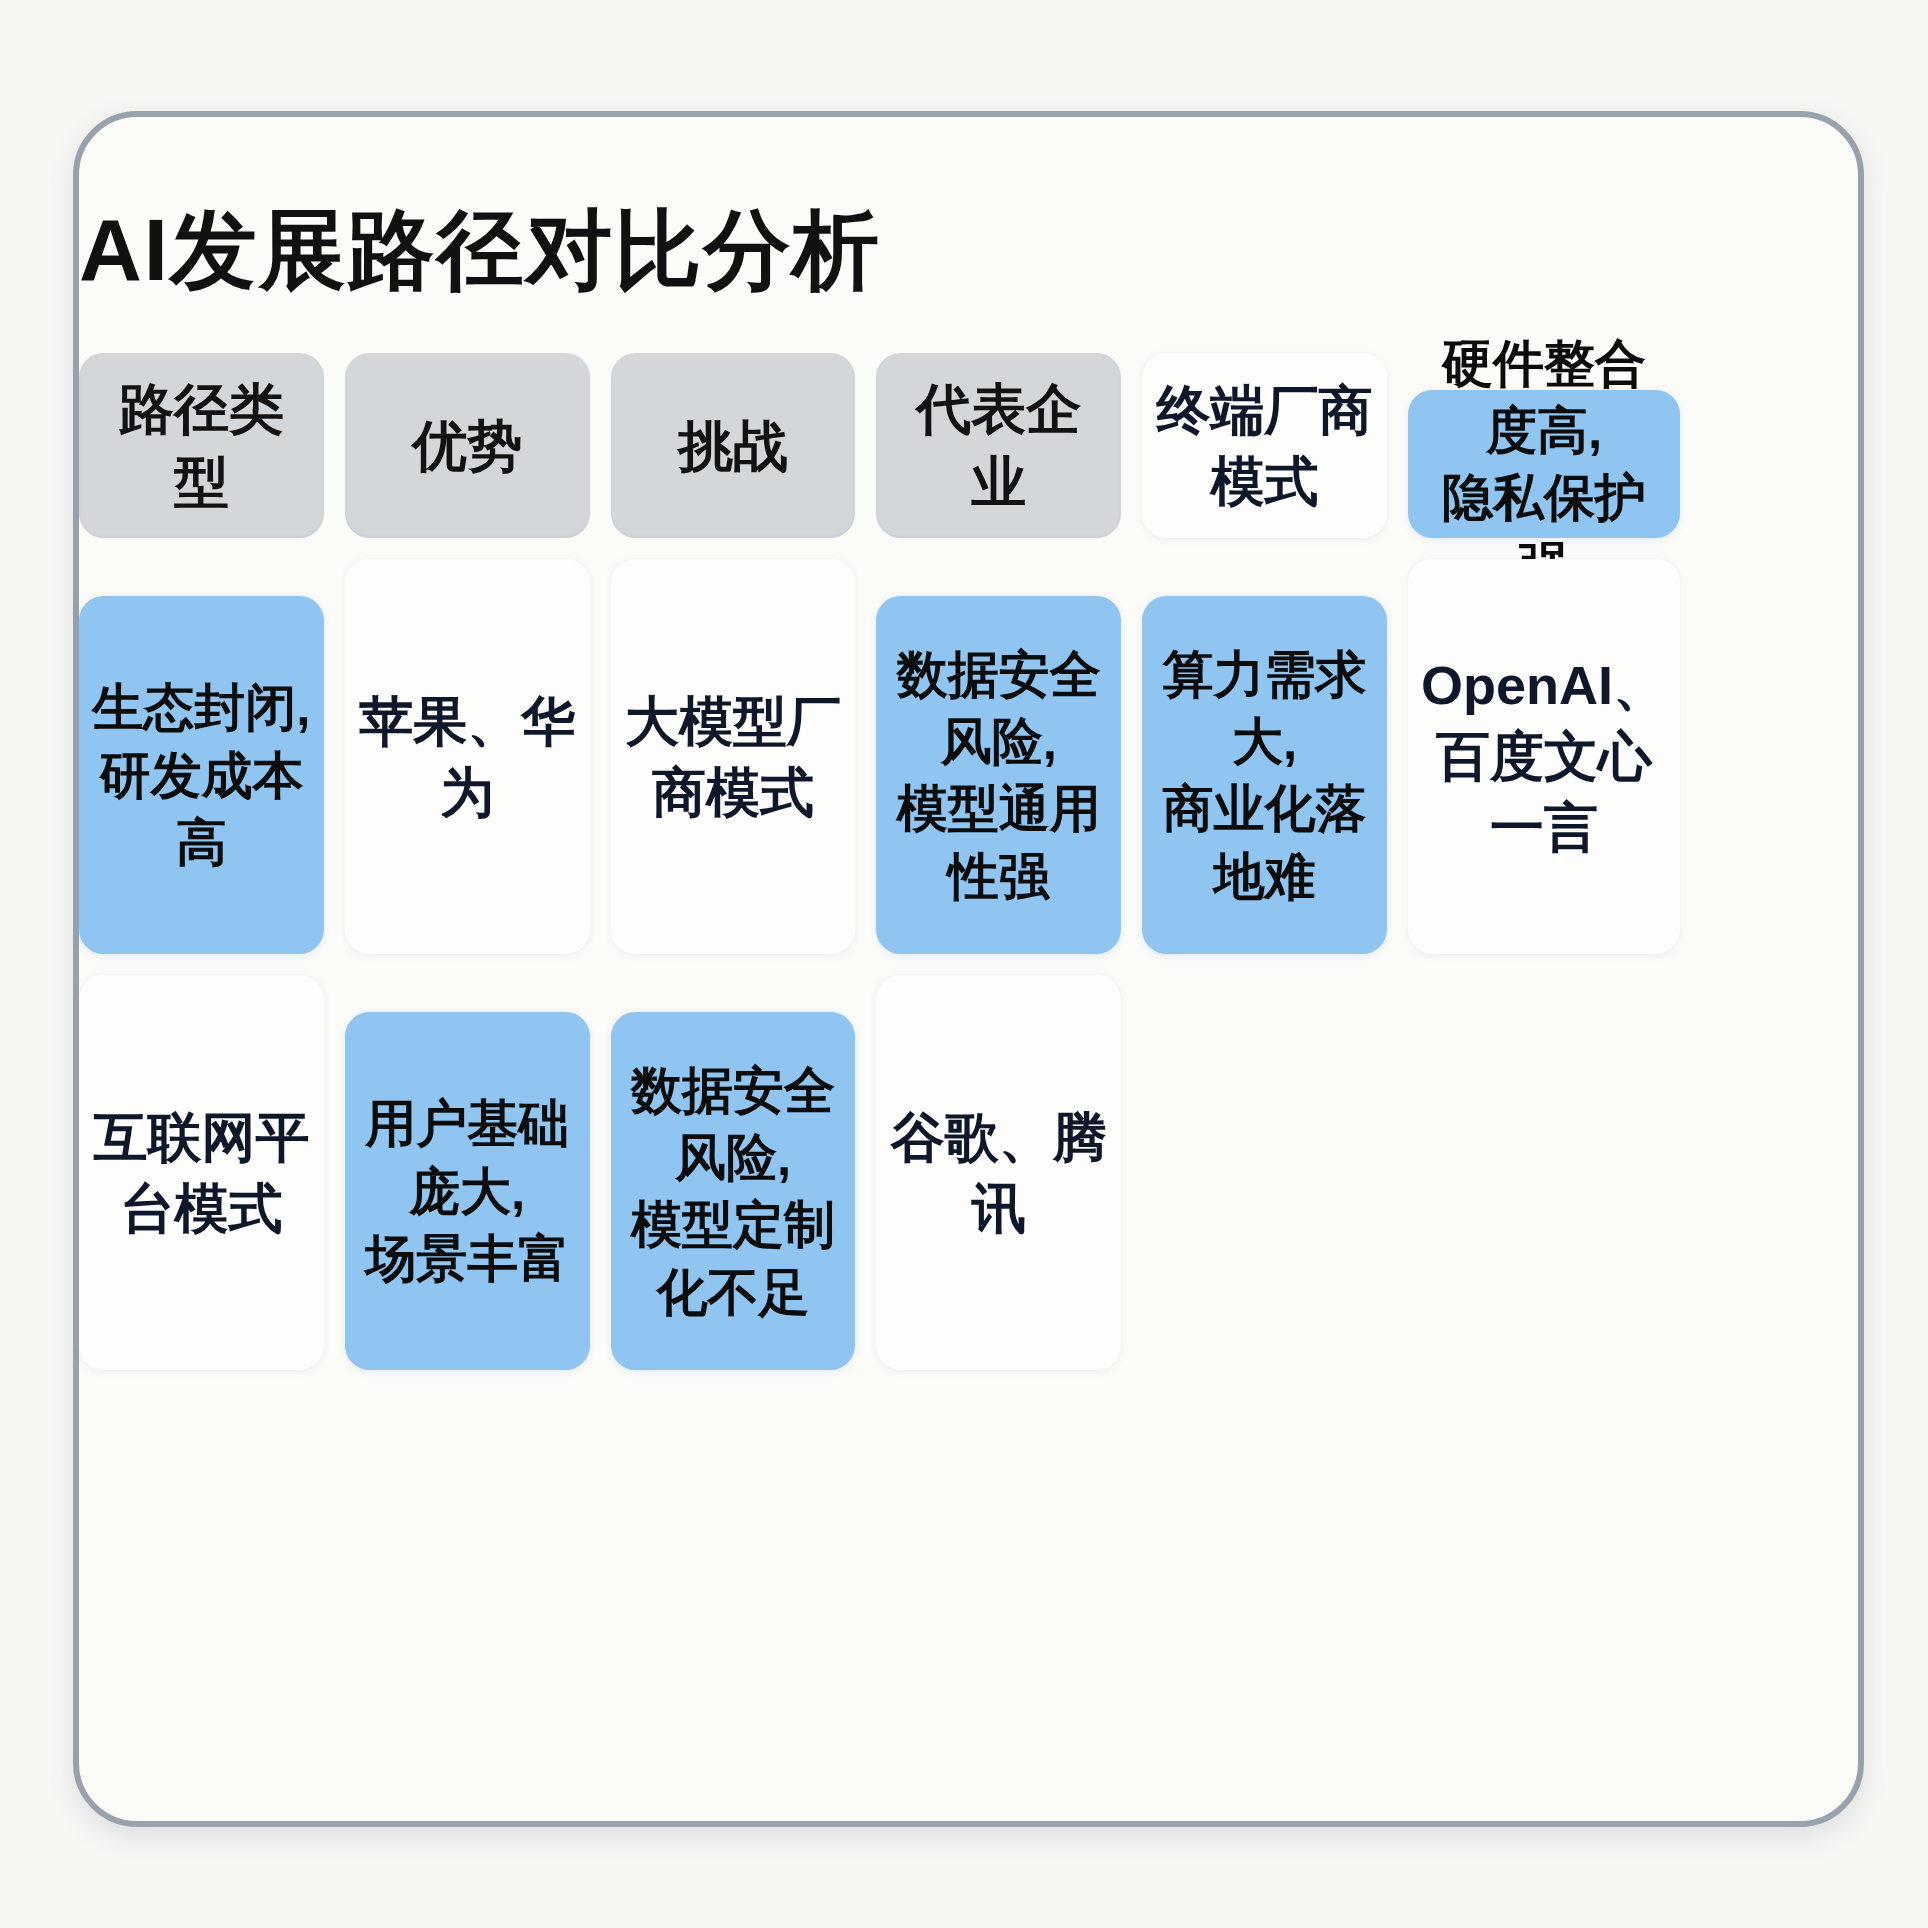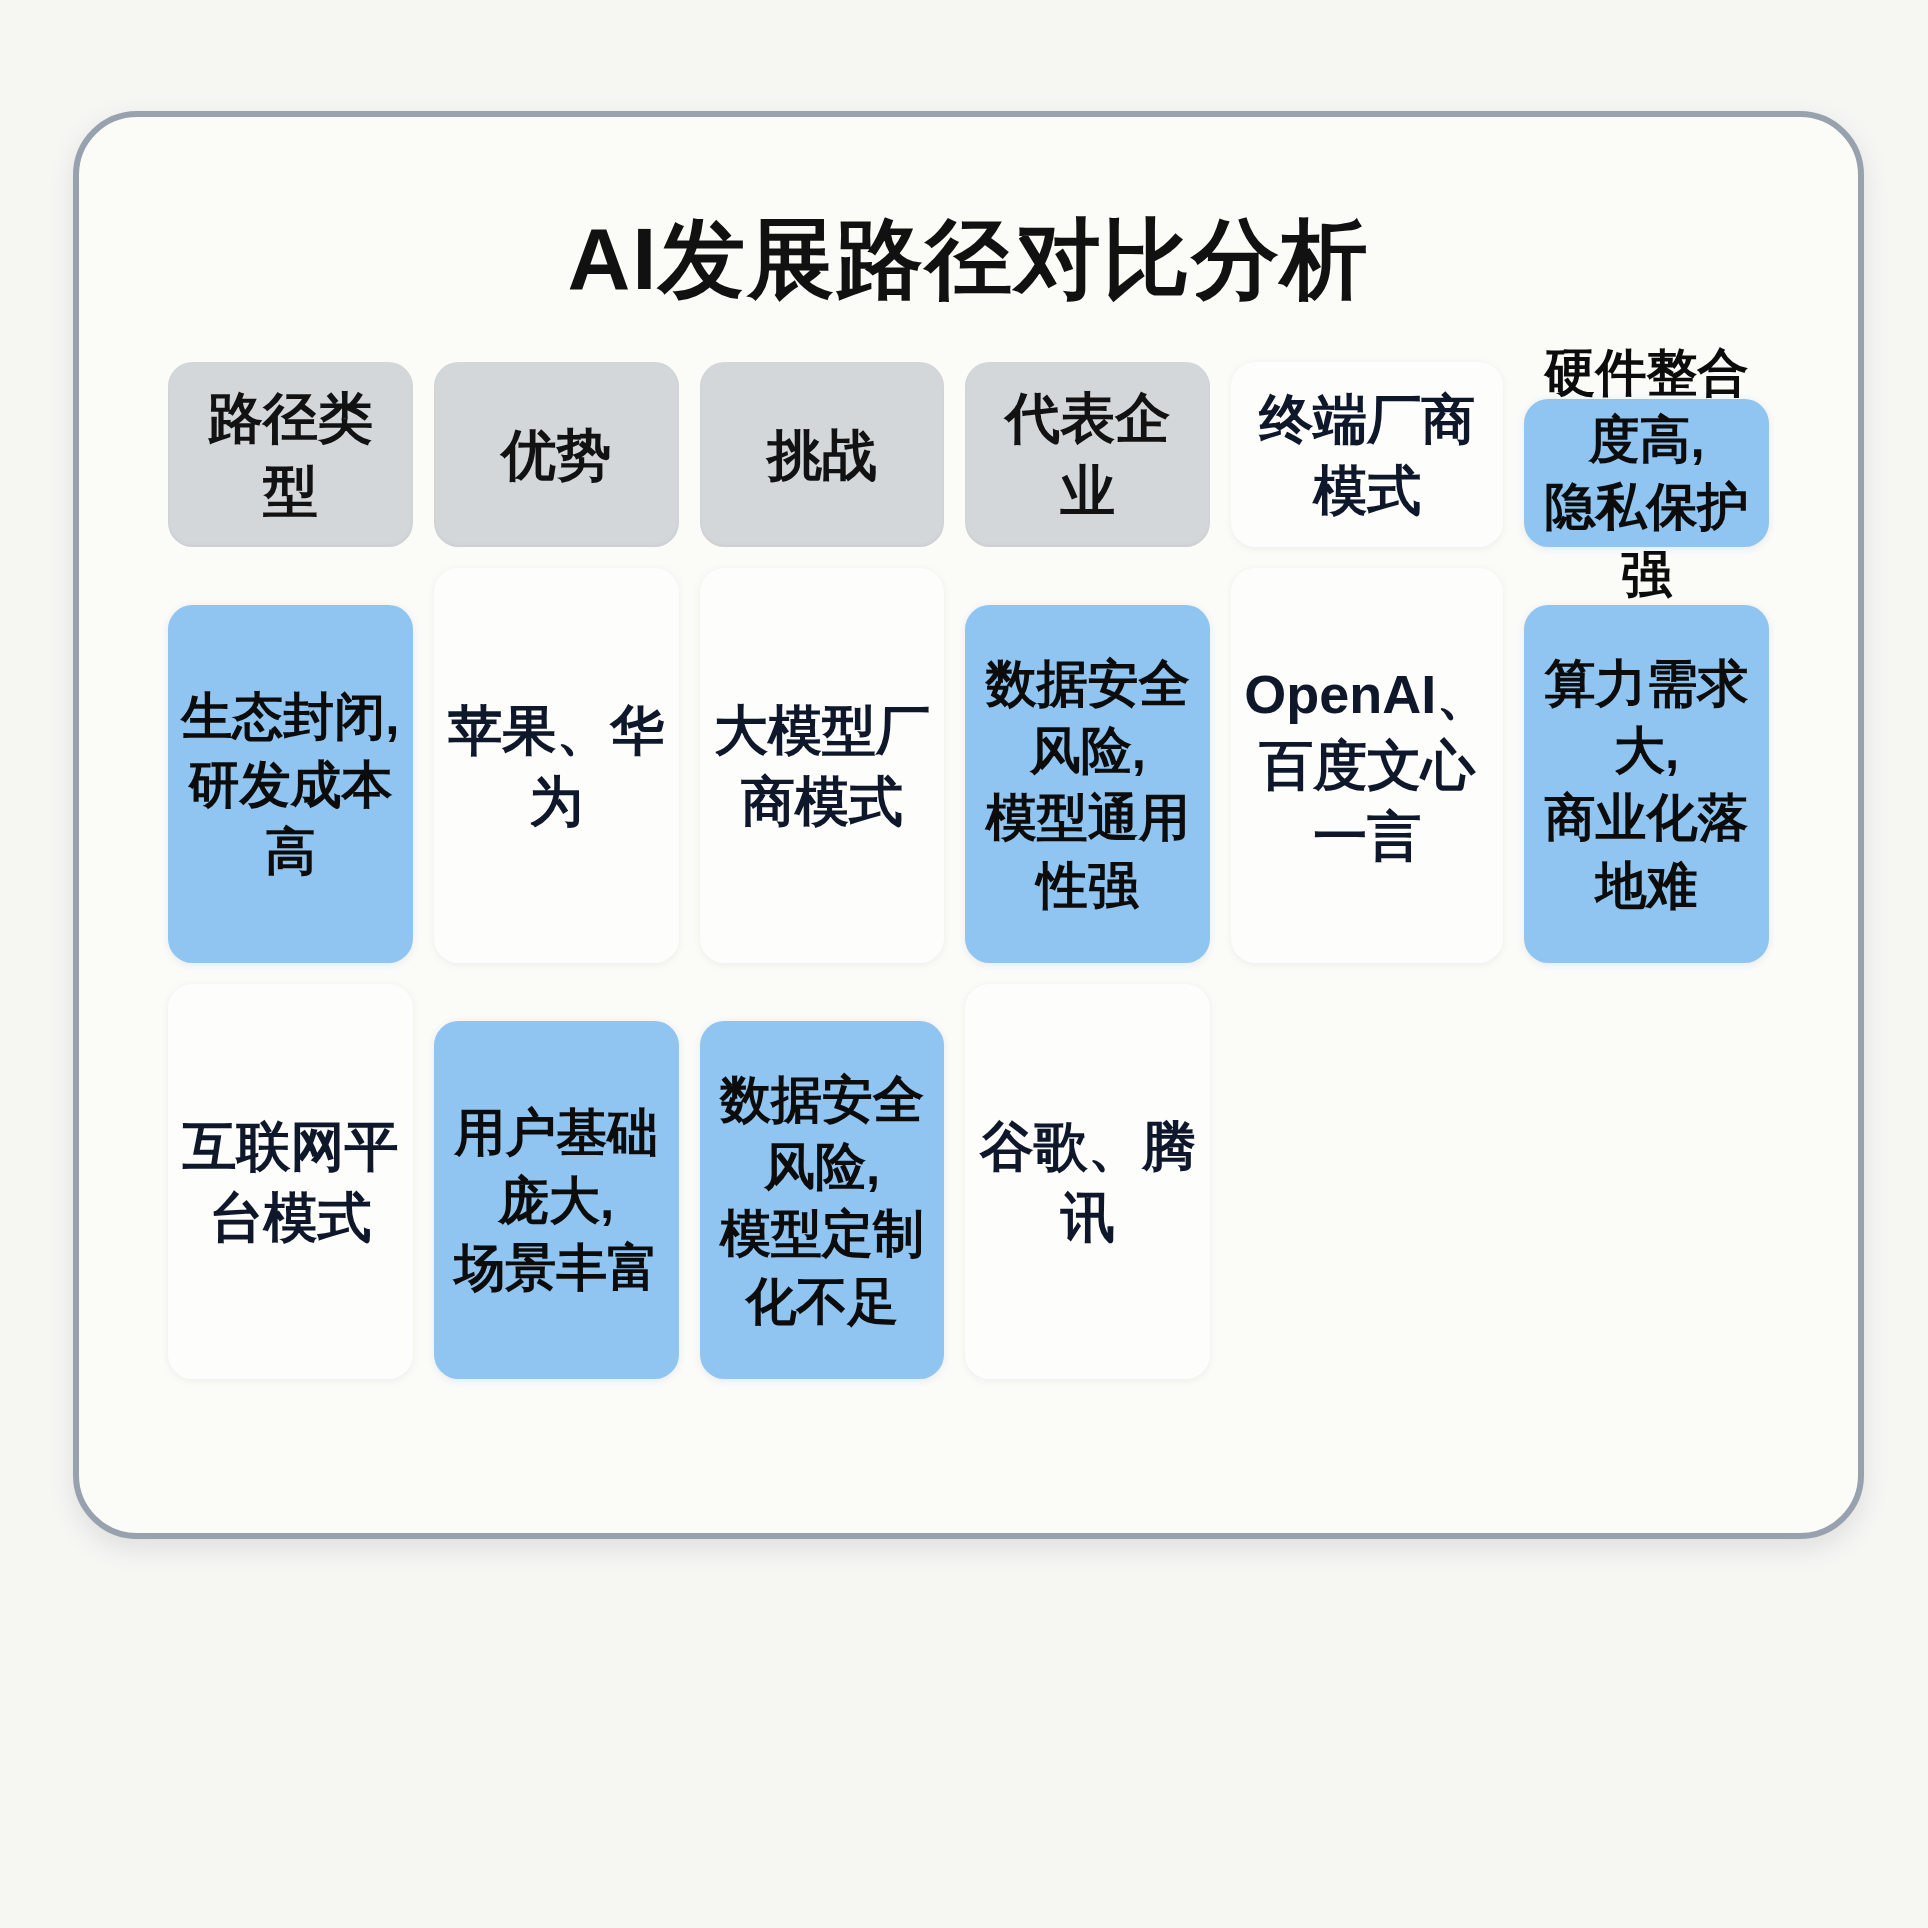--- a/index.html
+++ b/index.html
@@ -22,30 +22,30 @@
     background: #f6f6f3;
     box-sizing: border-box;
   }
 
   
   .card {
     position: absolute;
     left: 73px;
     top: 111px;
     width: 1791px;
-    height: 1428px;
+    height: 1716px;
     box-sizing: border-box;
     background: #fbfbf8;
     border: 6.6px solid #98a1ae;
     border-radius: 64px;
     box-shadow: 0 9.4px 24.5px rgba(120,126,138,0.18);
     display: flex;
     flex-direction: column;
-    align-items: center;
-    padding: 9px;
+    align-items: flex-start;
+    padding: 0;
   }
 
   .title {
     margin-top: 87px;
     font-size: 87px;
     font-weight: 800;
     letter-spacing: 1.9px;
     color: #111111;
     text-align: center;
     line-height: 1.05;
@@ -143,27 +143,27 @@
         <span class="txt">苹果、华为</span>
       </div>
 
       <div class="cell plain">
         <span class="txt">大模型厂商模式</span>
       </div>
       <div class="cell blue">
         <span class="txt">数据安全风险,
 模型通用性强</span>
       </div>
+      <div class="cell blue">
+        <span class="txt">算力需求大,
+商业化落地难</span>
+      </div>
       <div class="cell plain">
         <span class="txt">OpenAI、
 百度文心一言</span>
-      </div>
-      <div class="cell blue">
-        <span class="txt">算力需求大,
-商业化落地难</span>
       </div>
 
       <div class="cell plain">
         <span class="txt">互联网平台模式</span>
       </div>
       <div class="cell blue">
         <span class="txt">用户基础庞大,
 场景丰富</span>
       </div>
       <div class="cell blue">

